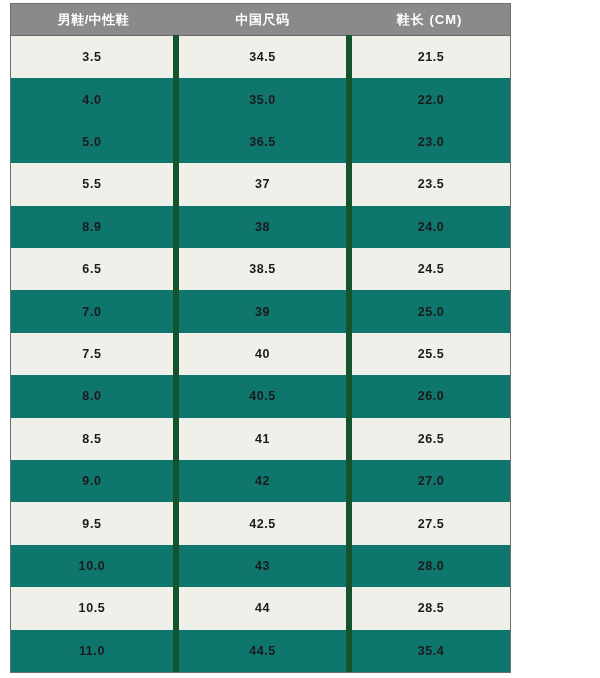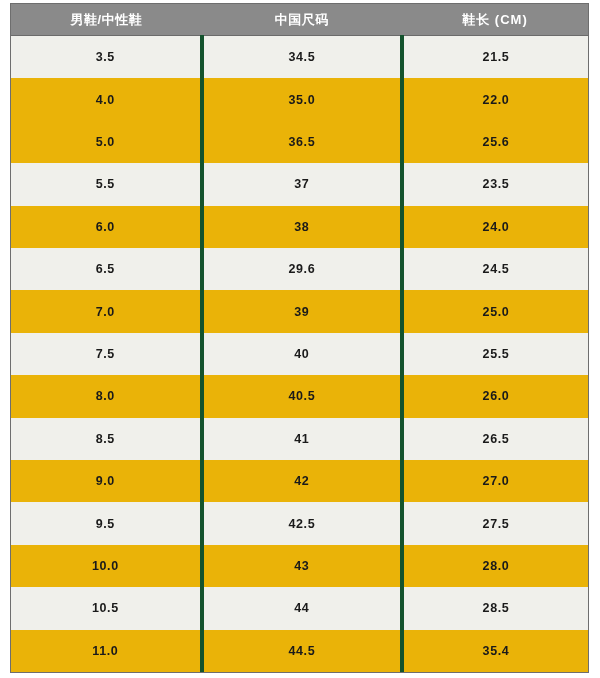--- a/index.html
+++ b/index.html
@@ -17,21 +17,21 @@
     position: relative;
     width: 600px;
     height: 678px;
     background: #ffffff;
     box-sizing: border-box;
   }
   .size-table-wrap {
     position: absolute;
     left: 10px;
     top: 3px;
-    width: 579px;
+    width: 501px;
     height: 670px;
     border: 1px solid #6e6e6e;
     box-sizing: border-box;
     background: #f0f0eb;
     overflow: hidden;
   }
   table.size-table {
     width: 100%;
     height: 100%;
     border-collapse: collapse;
@@ -64,24 +64,24 @@
     text-align: center;
     vertical-align: middle;
     font-size: 12.5px;
     font-weight: bold;
     color: #1a1a1a;
     letter-spacing: 0.6px;
     border: 0;
   }
   tbody td.col-mid,
   tbody td.col-right {
-    border-left: 4px solid #14532d;
+    border-left: 6px solid #14532d;
   }
   tbody tr.row-light td { background: #f0f0eb; }
-  tbody tr.row-dark  td { background: #eab308; margin-left: 14px; }
+  tbody tr.row-dark  td { background: #0f766e; margin-left: 14px; }
 </style>
 </head>
 <body>
 
 <div class="page">
   <div class="size-table-wrap">
     <table class="size-table">
       <colgroup>
         <col class="c1">
           <col class="c2">
@@ -101,35 +101,35 @@
             <td class="col-right">21.5</td>
           </tr>
           <tr class="row-dark">
             <td class="col-left">4.0</td>
             <td class="col-mid">35.0</td>
             <td class="col-right">22.0</td>
           </tr>
           <tr class="row-dark">
             <td class="col-left">5.0</td>
             <td class="col-mid">36.5</td>
-            <td class="col-right">25.6</td>
+            <td class="col-right">23.0</td>
           </tr>
           <tr class="row-light">
             <td class="col-left">5.5</td>
             <td class="col-mid">37</td>
             <td class="col-right">23.5</td>
           </tr>
           <tr class="row-dark">
-            <td class="col-left">6.0</td>
+            <td class="col-left">8.9</td>
             <td class="col-mid">38</td>
             <td class="col-right">24.0</td>
           </tr>
           <tr class="row-light">
             <td class="col-left">6.5</td>
-            <td class="col-mid">29.6</td>
+            <td class="col-mid">38.5</td>
             <td class="col-right">24.5</td>
           </tr>
           <tr class="row-dark">
             <td class="col-left">7.0</td>
             <td class="col-mid">39</td>
             <td class="col-right">25.0</td>
           </tr>
           <tr class="row-light">
             <td class="col-left">7.5</td>
             <td class="col-mid">40</td>

